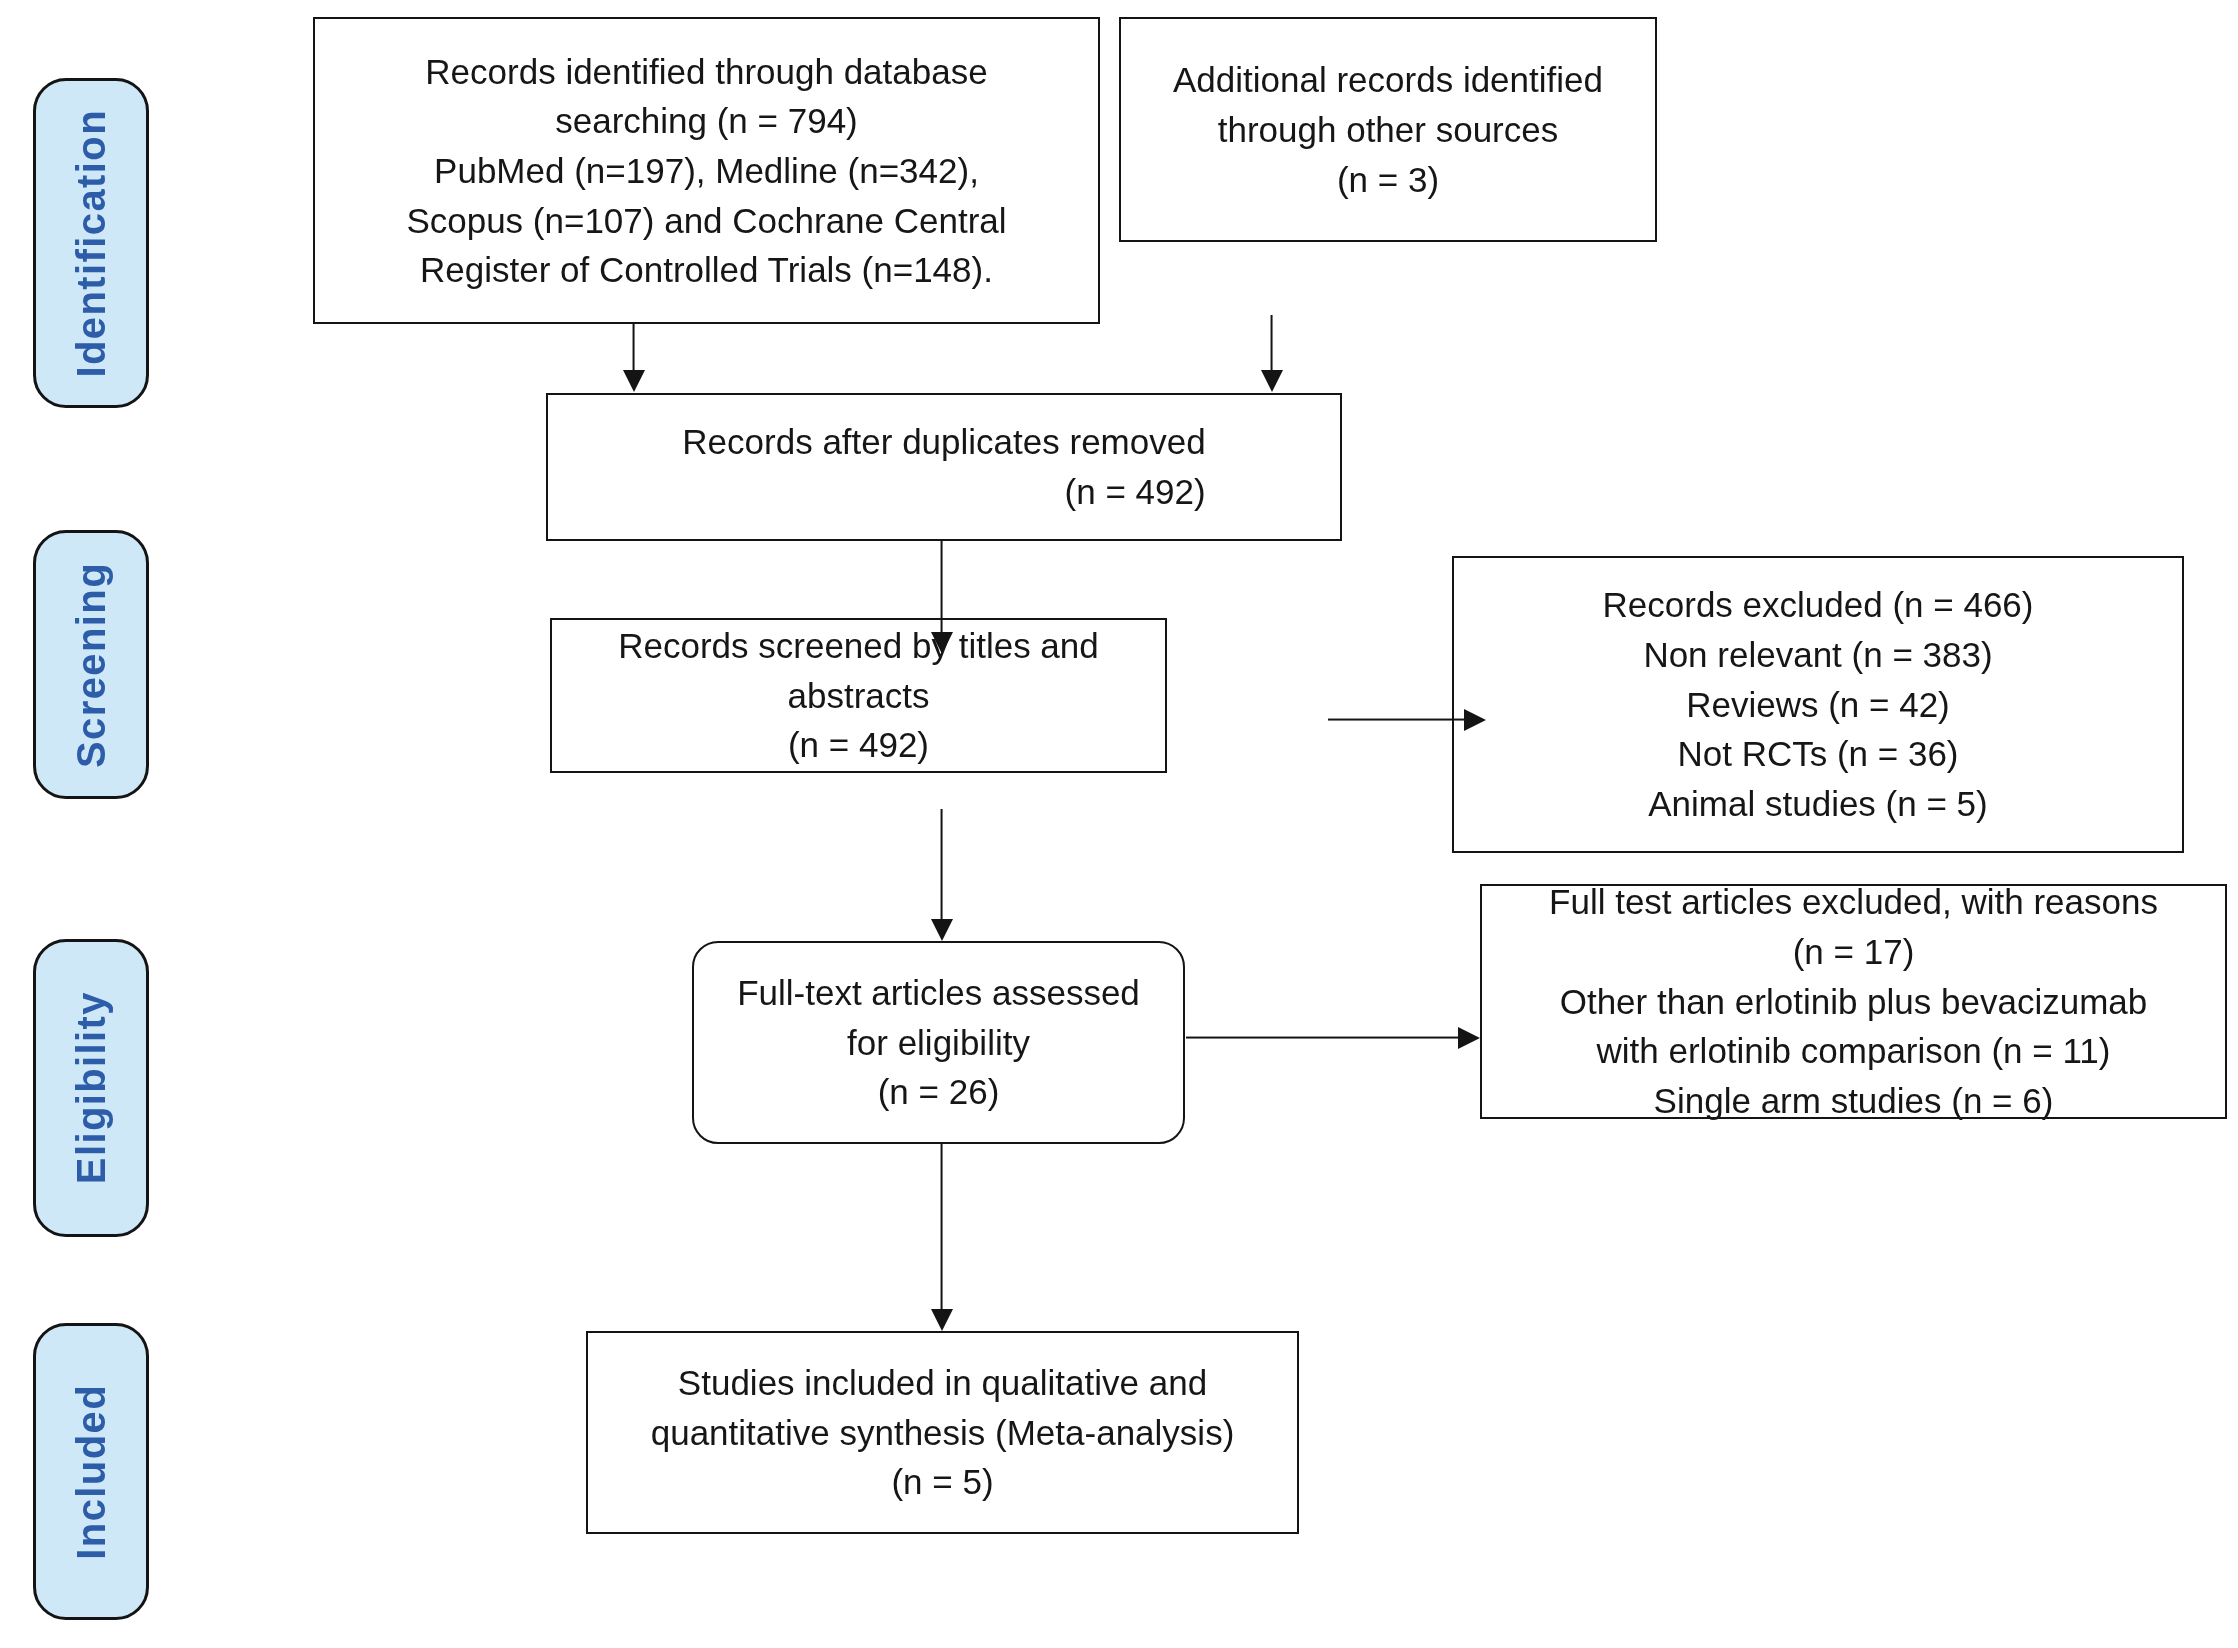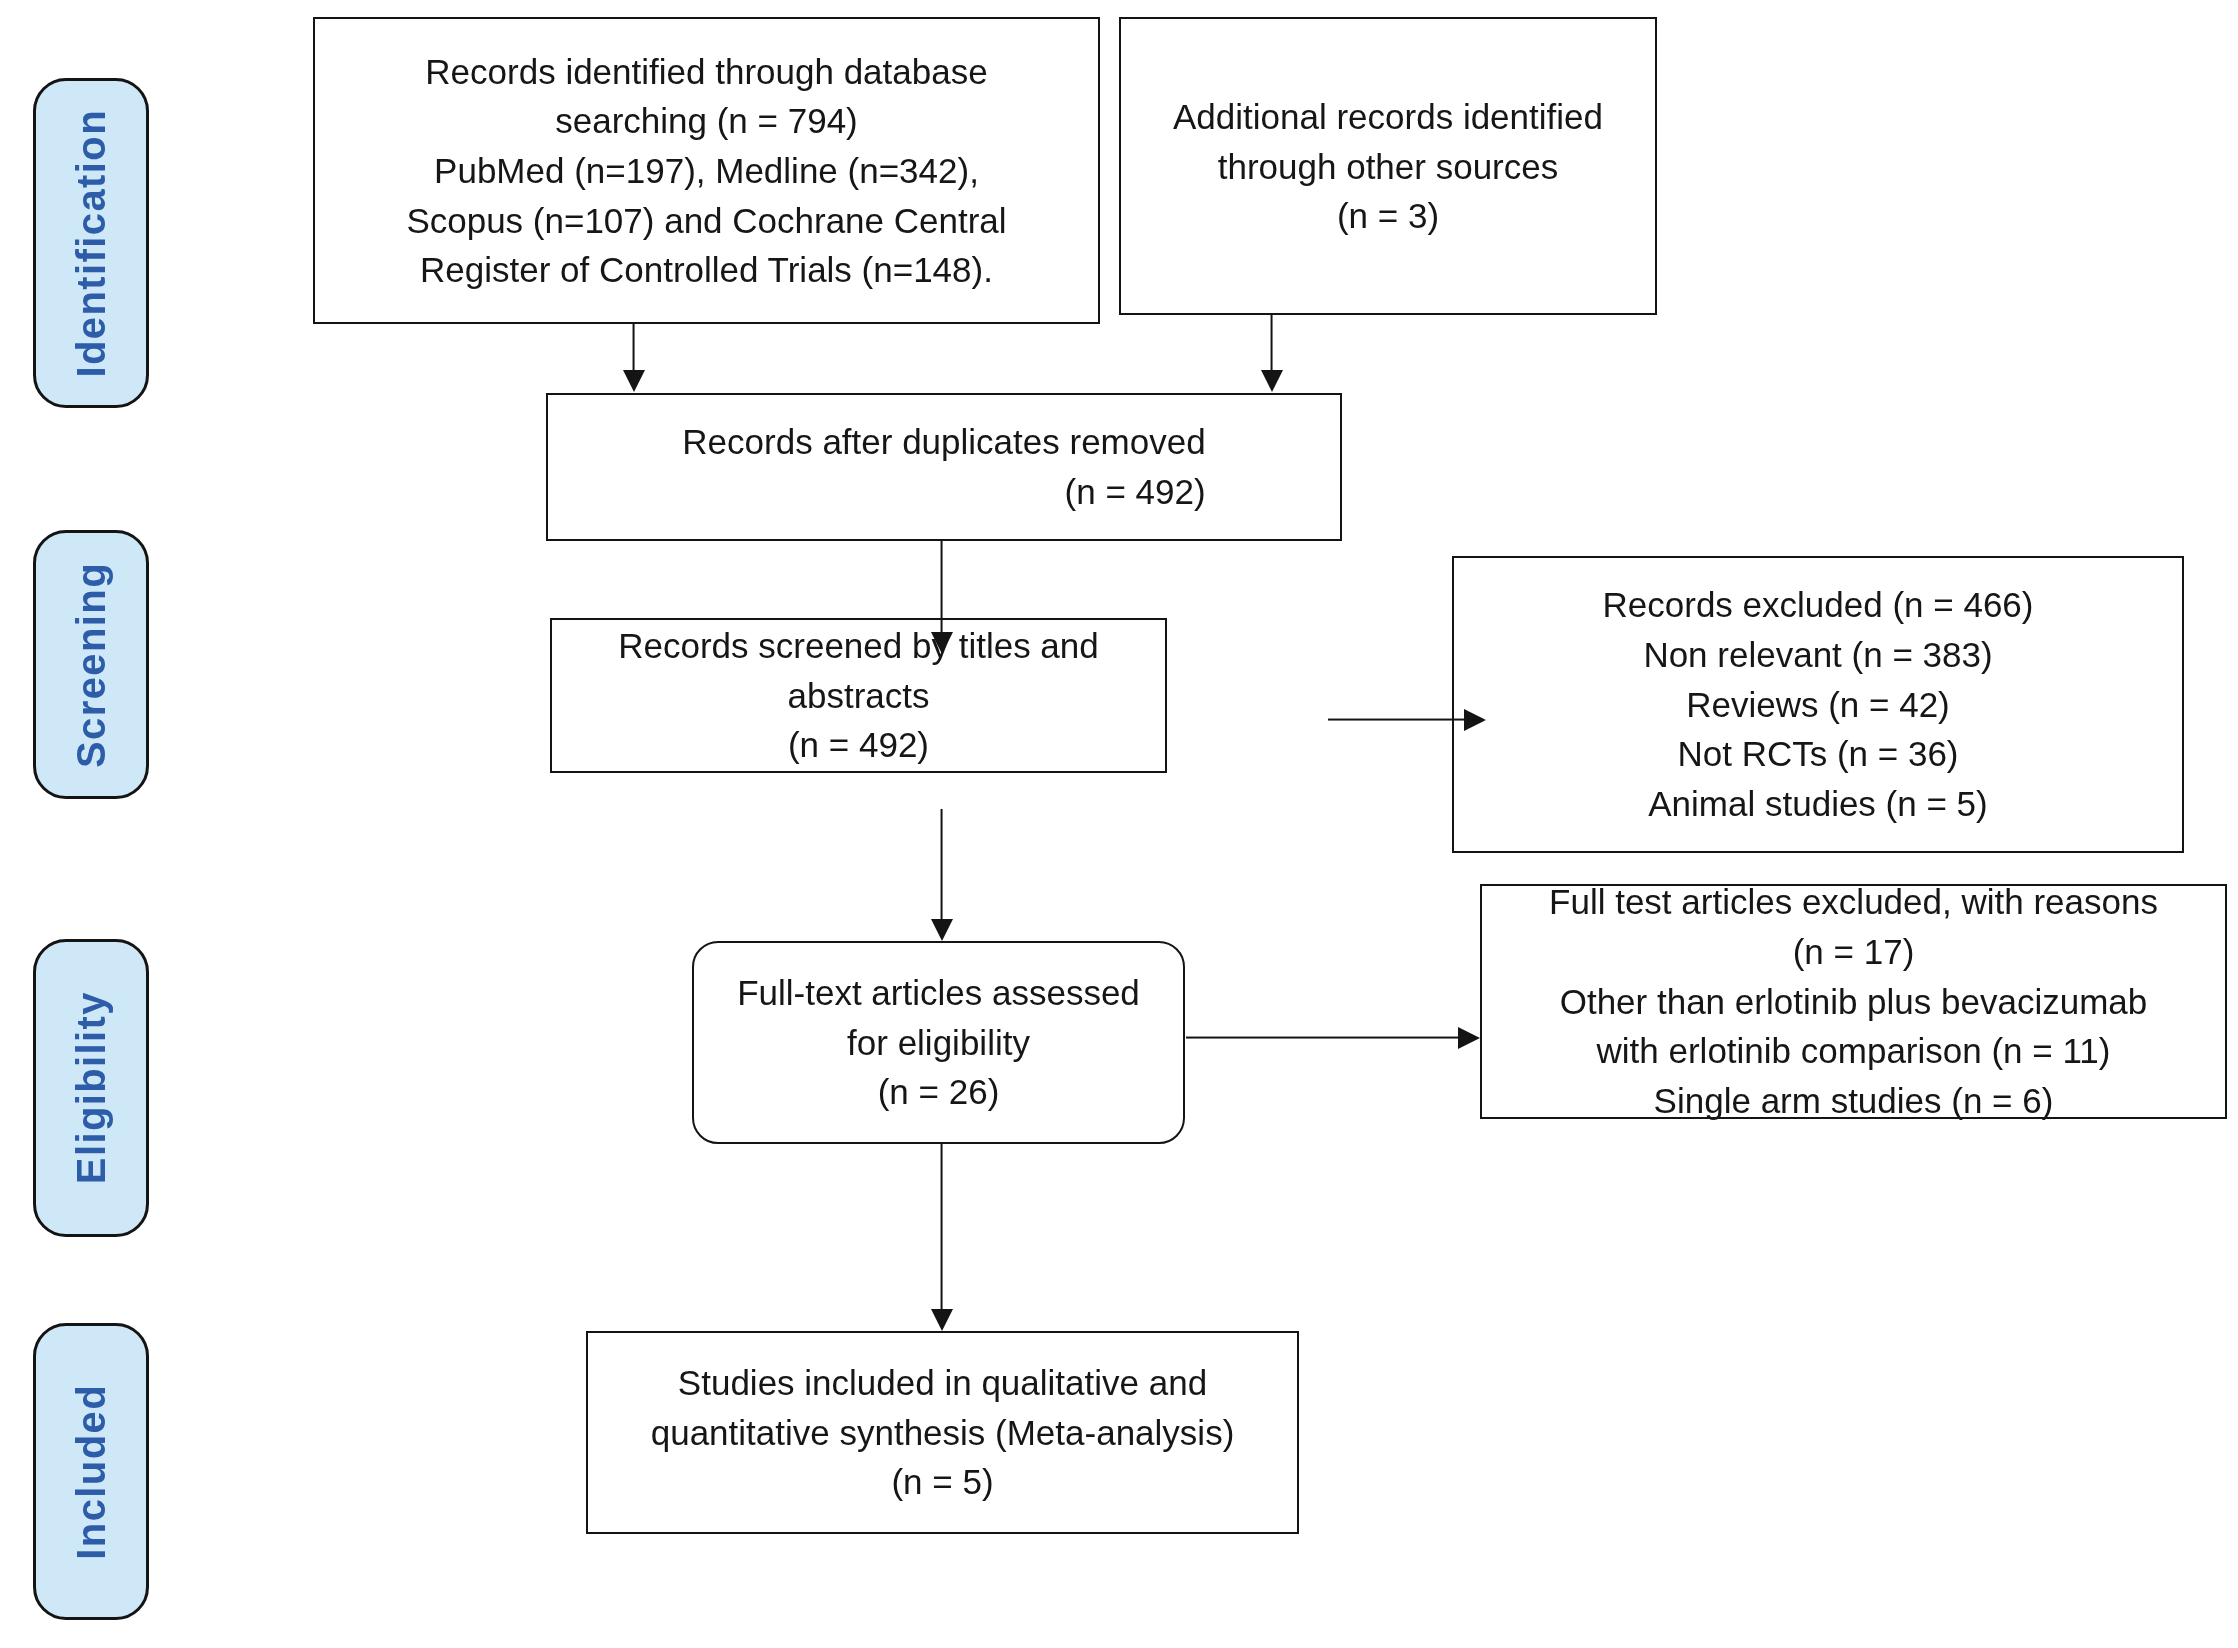--- a/index.html
+++ b/index.html
@@ -100,21 +100,21 @@
   <div class="stage" style="top:1323px;height:297px;">
     <span class="vtext">Included</span>
   </div>
 
   <div class="box" style="left:313px;top:17.4px;width:787px;height:307px;">Records identified through database
 searching (n = 794)
 PubMed (n=197), Medline (n=342),
 Scopus (n=107) and Cochrane Central
 Register of Controlled Trials (n=148).</div>
 
-  <div class="box" style="left:1119px;top:17.4px;width:538px;height:298px;">Additional records identified
+  <div class="box" style="left:1119px;top:17.4px;width:538px;height:225px;">Additional records identified
 through other sources
 (n = 3)</div>
 
   <div class="box" style="left:546px;top:393px;width:796px;height:148px;text-align:right;">Records after duplicates removed
 (n = 492)</div>
 
   <div class="box" style="left:550px;top:618px;width:617px;height:155px;">Records screened by titles and abstracts
 (n = 492)</div>
 
   <div class="box" style="left:1452px;top:556px;width:732px;height:297px;">Records excluded (n = 466)

